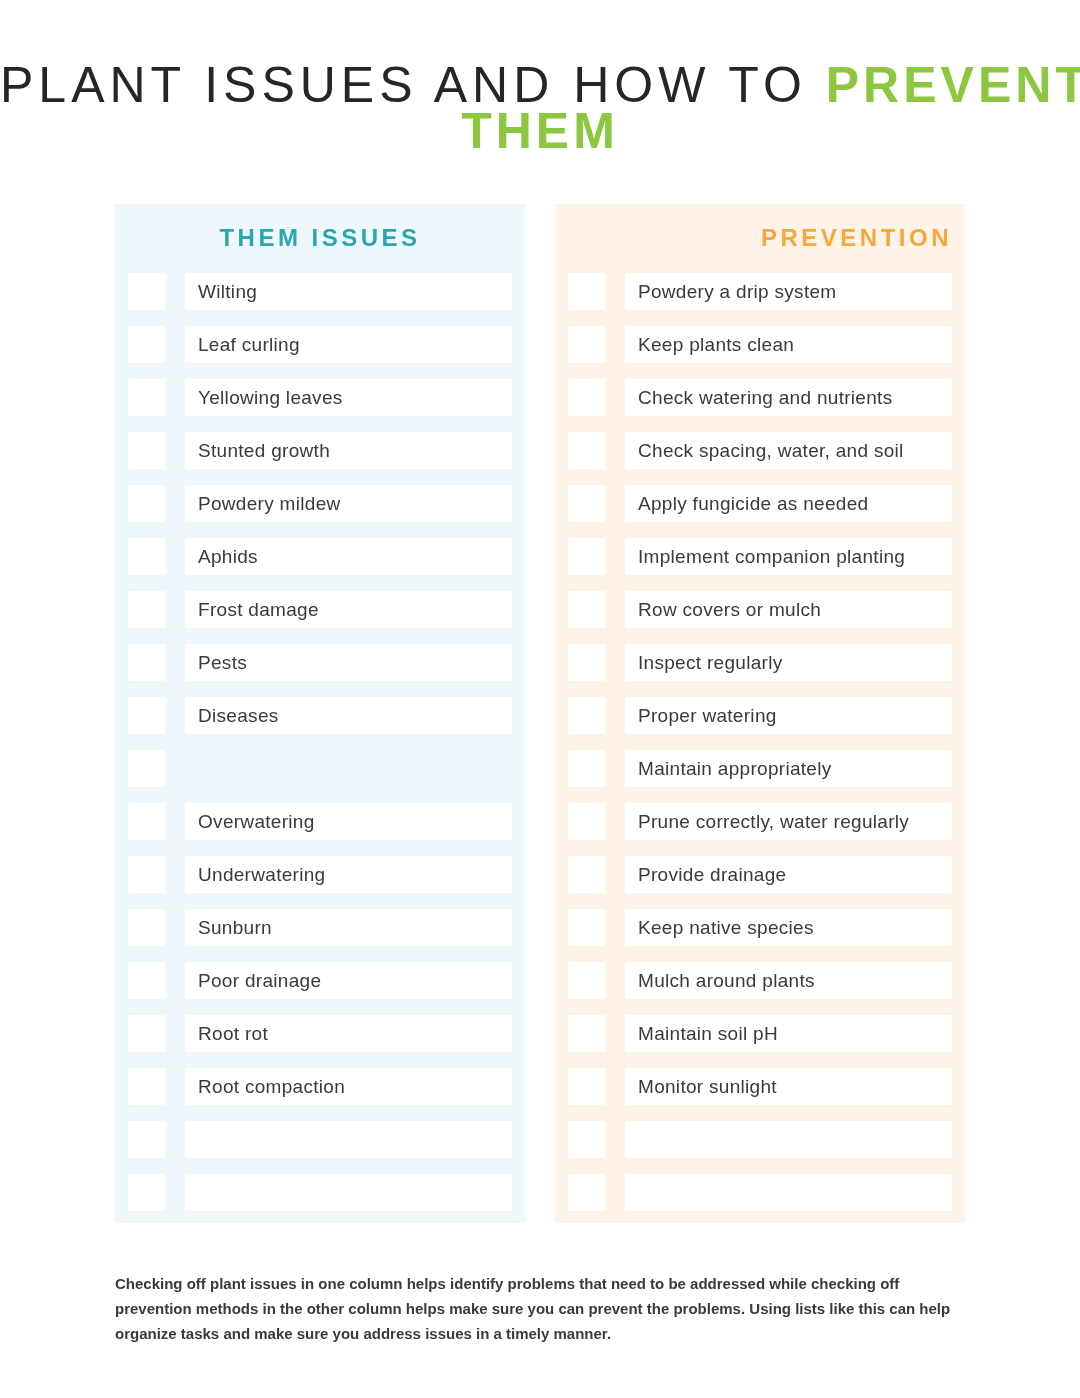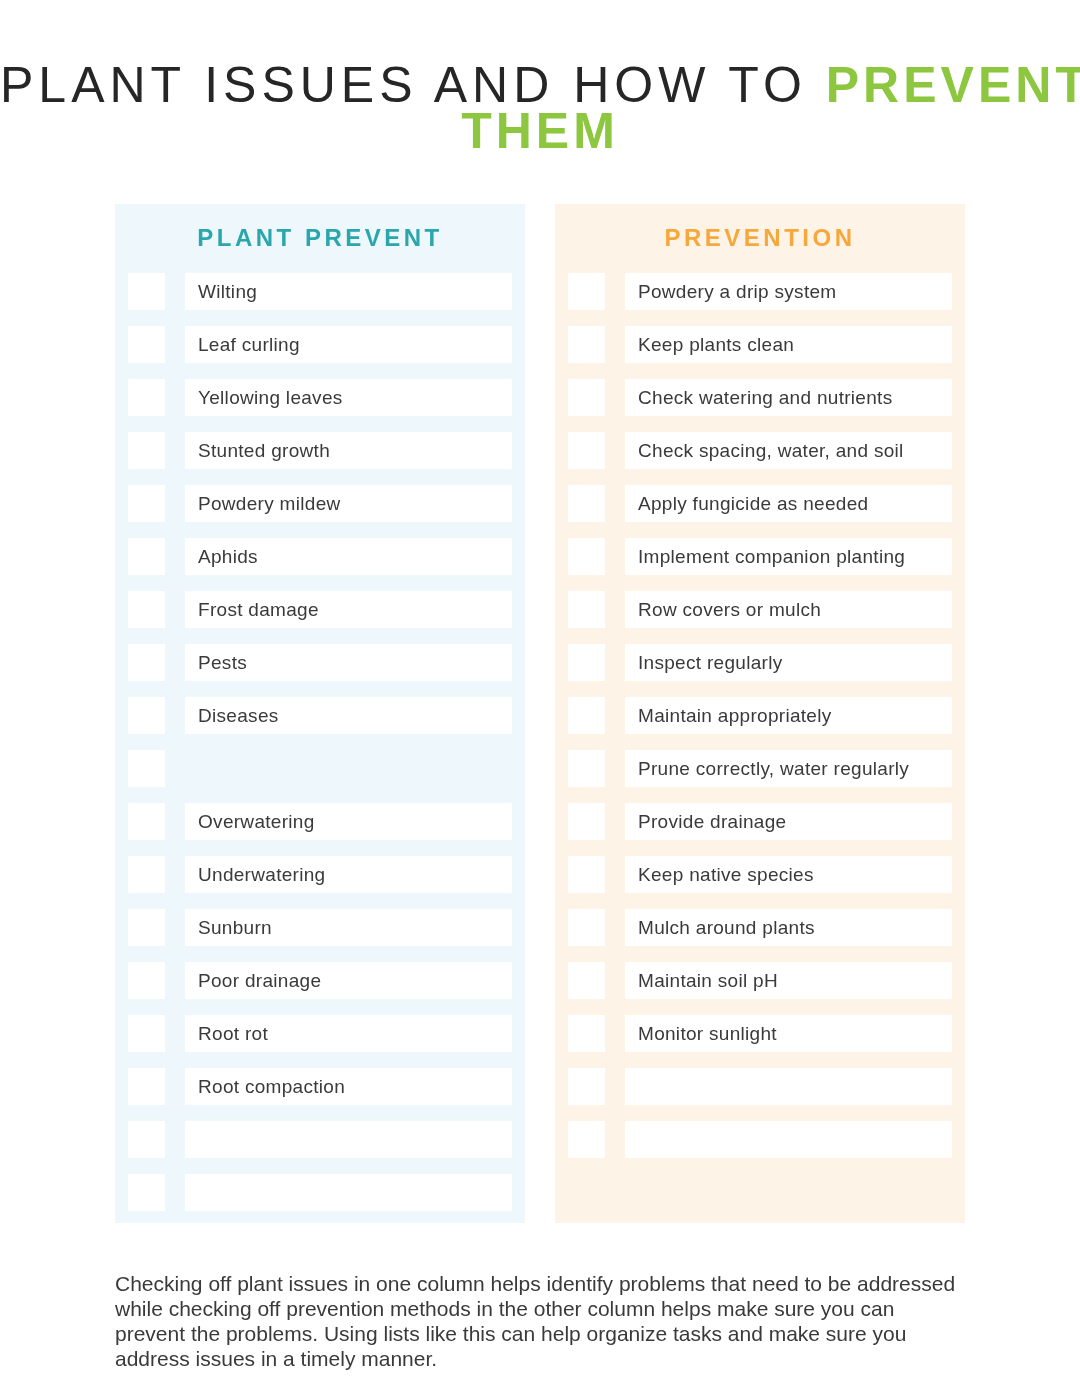--- a/index.html
+++ b/index.html
@@ -56,21 +56,21 @@
   .panel-prevention { background: var(--prevention-panel-bg); }
   .panel-header {
     margin: 0 0 21px 0;
     text-align: center;
     font-size: 24px;
     line-height: 28px;
     font-weight: bold;
     letter-spacing: 3.5px;
   }
   .panel-issues .panel-header { color: var(--issues-header); }
-  .panel-prevention .panel-header { color: var(--prevention-header); }
+  .panel-prevention .panel-header { color: var(--prevention-header); text-align: right; }
   .rows { display: flex; flex-direction: column; gap: 16px; }
   .row { display: flex; align-items: stretch; gap: 20px; height: 37px; }
   .checkbox {
     width: 37px;
     height: 37px;
     flex: 0 0 37px;
     background: var(--row-box-bg);
   }
   .label-box {
     flex: 1 1 auto;
@@ -80,39 +80,40 @@
     padding-left: 13px;
     font-size: 19px;
     letter-spacing: 0.3px;
     color: var(--body-text);
     white-space: nowrap;
     overflow: hidden;
   }
   .footer {
     margin: 48px 115px 0 115px;
     max-width: 845px;
-    font-size: 21px;
+    font-size: 15px;
     line-height: 25px;
     color: var(--body-text);
+    font-weight: bold;
   }
 </style>
 </head>
 <body>
 
 <div class="page">
 
   <div class="title">
     <div class="title-line"><span>PLANT ISSUES AND HOW TO</span> <span class="t-green">PREVENT</span></div>
     <div class="title-line"><span class="t-green">THEM</span></div>
   </div>
 
   <div class="columns">
 
     <section class="panel panel-issues">
-      <h2 class="panel-header">PLANT PREVENT</h2>
+      <h2 class="panel-header">THEM ISSUES</h2>
       <div class="rows">
           <div class="row">
             <div class="checkbox"></div>
             <div class="label-box">Wilting</div>
           </div>
           <div class="row">
             <div class="checkbox"></div>
             <div class="label-box">Leaf curling</div>
           </div>
           <div class="row">
@@ -211,20 +212,24 @@
           <div class="row">
             <div class="checkbox"></div>
             <div class="label-box">Row covers or mulch</div>
           </div>
           <div class="row">
             <div class="checkbox"></div>
             <div class="label-box">Inspect regularly</div>
           </div>
           <div class="row">
             <div class="checkbox"></div>
+            <div class="label-box">Proper watering</div>
+          </div>
+          <div class="row">
+            <div class="checkbox"></div>
             <div class="label-box">Maintain appropriately</div>
           </div>
           <div class="row">
             <div class="checkbox"></div>
             <div class="label-box">Prune correctly, water regularly</div>
           </div>
           <div class="row">
             <div class="checkbox"></div>
             <div class="label-box">Provide drainage</div>
           </div>

